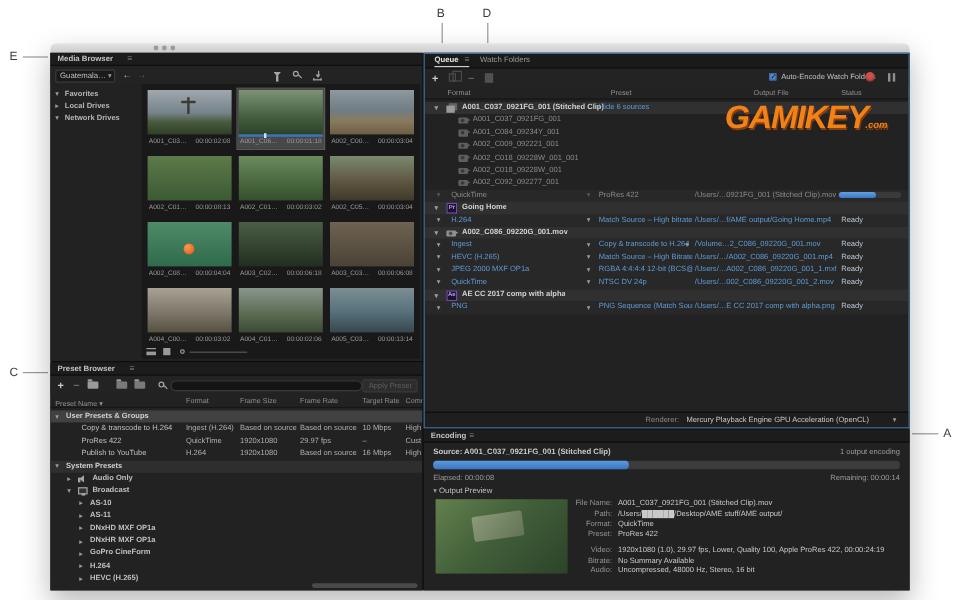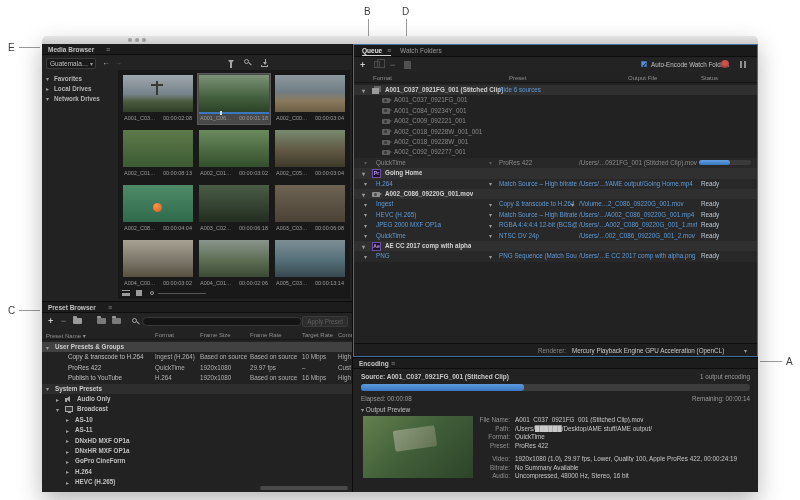--- a/index.html
+++ b/index.html
@@ -485,20 +485,23 @@
           </div>
           <div class="q-row out" style="top: 166.4px;">
             <div class="chev" style="position: absolute; left: 10px; top: 2.5px;">▾</div>
             <div class="q-field blue" style="left: 22px; width: 110px;">PNG</div>
             <div class="chev" style="position: absolute; left: 135px; top: 2.5px;">▾</div>
             <div class="q-field blue" style="left: 145px; width: 78px;">PNG Sequence (Match Source)</div>
             <div class="q-field blue" style="left: 225px; width: 118px;">/Users/…E CC 2017 comp with alpha.png</div>
             <div class="q-field q-status" style="left: 347px;">Ready</div>
           </div>
         </div>
+      <div class="watermark" style="left:250px; top:38px;">
+        <span>GAMIKEY</span><small>.com</small>
+      </div>
       <div class="renderer-bar">
         <span class="txt dim" style="left:150px; width:62px; text-align:right; top:0;">Renderer:</span>
         <span class="txt" style="left:218px; top:0; color:#c9c9c9;">Mercury Playback Engine GPU Acceleration (OpenCL)</span>
         <span class="chev" style="position:absolute; right:10px; top:4px;">▾</span>
       </div>
     </section>
 
     <section class="panel" id="encoding-panel" style="left:311px; top:314px; width:405px; height:134px;">
       <div class="p-header">
         <span class="p-title">Encoding</span>

